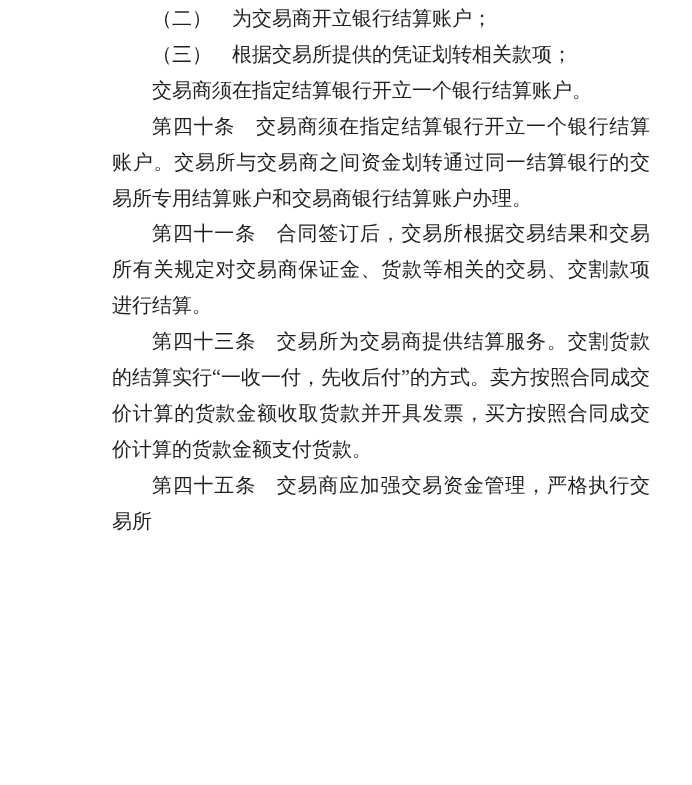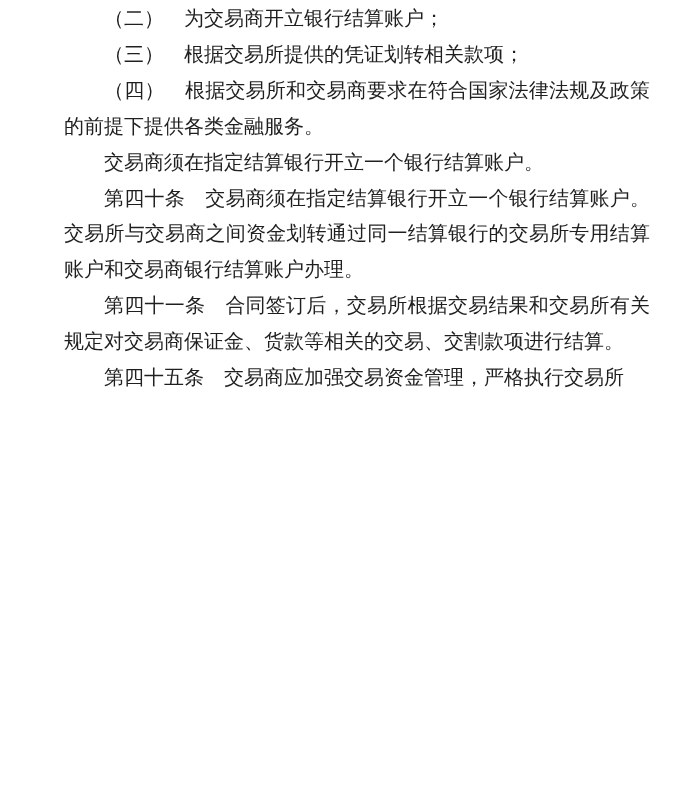--- a/index.html
+++ b/index.html
@@ -10,21 +10,21 @@
     width: 692px;
     height: 785px;
     overflow: hidden;
     background: #ffffff;
     font-family: "Liberation Serif", "DejaVu Serif", serif;
   }
   .page {
     box-sizing: border-box;
     width: 692px;
     height: 785px;
-    padding: 1px 42px 0 64px;
+    padding: 1px 42px 0 112px;
     background: #ffffff;
   }
   .para {
     margin: 0;
     font-size: 20px;
     line-height: 35.9px;
     text-align: justify;
     text-indent: 2em;
     word-break: break-all;
     color: inherit;
@@ -35,26 +35,26 @@
 </style>
 </head>
 <body style="background: rgb(255, 255, 255); color: rgb(31, 31, 31);">
 
 <main class="page">
   <section>
   <p class="para"><span class="para-text">（二）　为交易商开立银行结算账户；</span></p>
 
   <p class="para"><span class="para-text">（三）　根据交易所提供的凭证划转相关款项；</span></p>
 
-  <p class="para"><span class="para-text">（四）　根据交易所和交易商要求在符合国家法律法规及政策的前提下提供各类金融服务。</span></p>
 
   <p class="para"><span class="para-text">交易商须在指定结算银行开立一个银行结算账户。</span></p>
 
   <p class="para"><strong class="article-label">第四十条</strong><span class="para-text">　交易商须在指定结算银行开立一个银行结算账户。交易所与交易商之间资金划转通过同一结算银行的交易所专用结算账户和交易商银行结算账户办理。</span></p>
 
   <p class="para"><strong class="article-label">第四十一条</strong><span class="para-text">　合同签订后，交易所根据交易结果和交易所有关规定对交易商保证金、货款等相关的交易、交割款项进行结算。</span></p>
 
 
+  <p class="para"><strong class="article-label">第四十三条</strong><span class="para-text">　交易所为交易商提供结算服务。交割货款的结算实行“一收一付，先收后付”的方式。卖方按照合同成交价计算的货款金额收取货款并开具发票，买方按照合同成交价计算的货款金额支付货款。</span></p>
 
 
   <p class="para"><strong class="article-label">第四十五条</strong><span class="para-text">　交易商应加强交易资金管理，严格执行交易所</span></p>
 </section>
 </main>
 
 </body></html>

